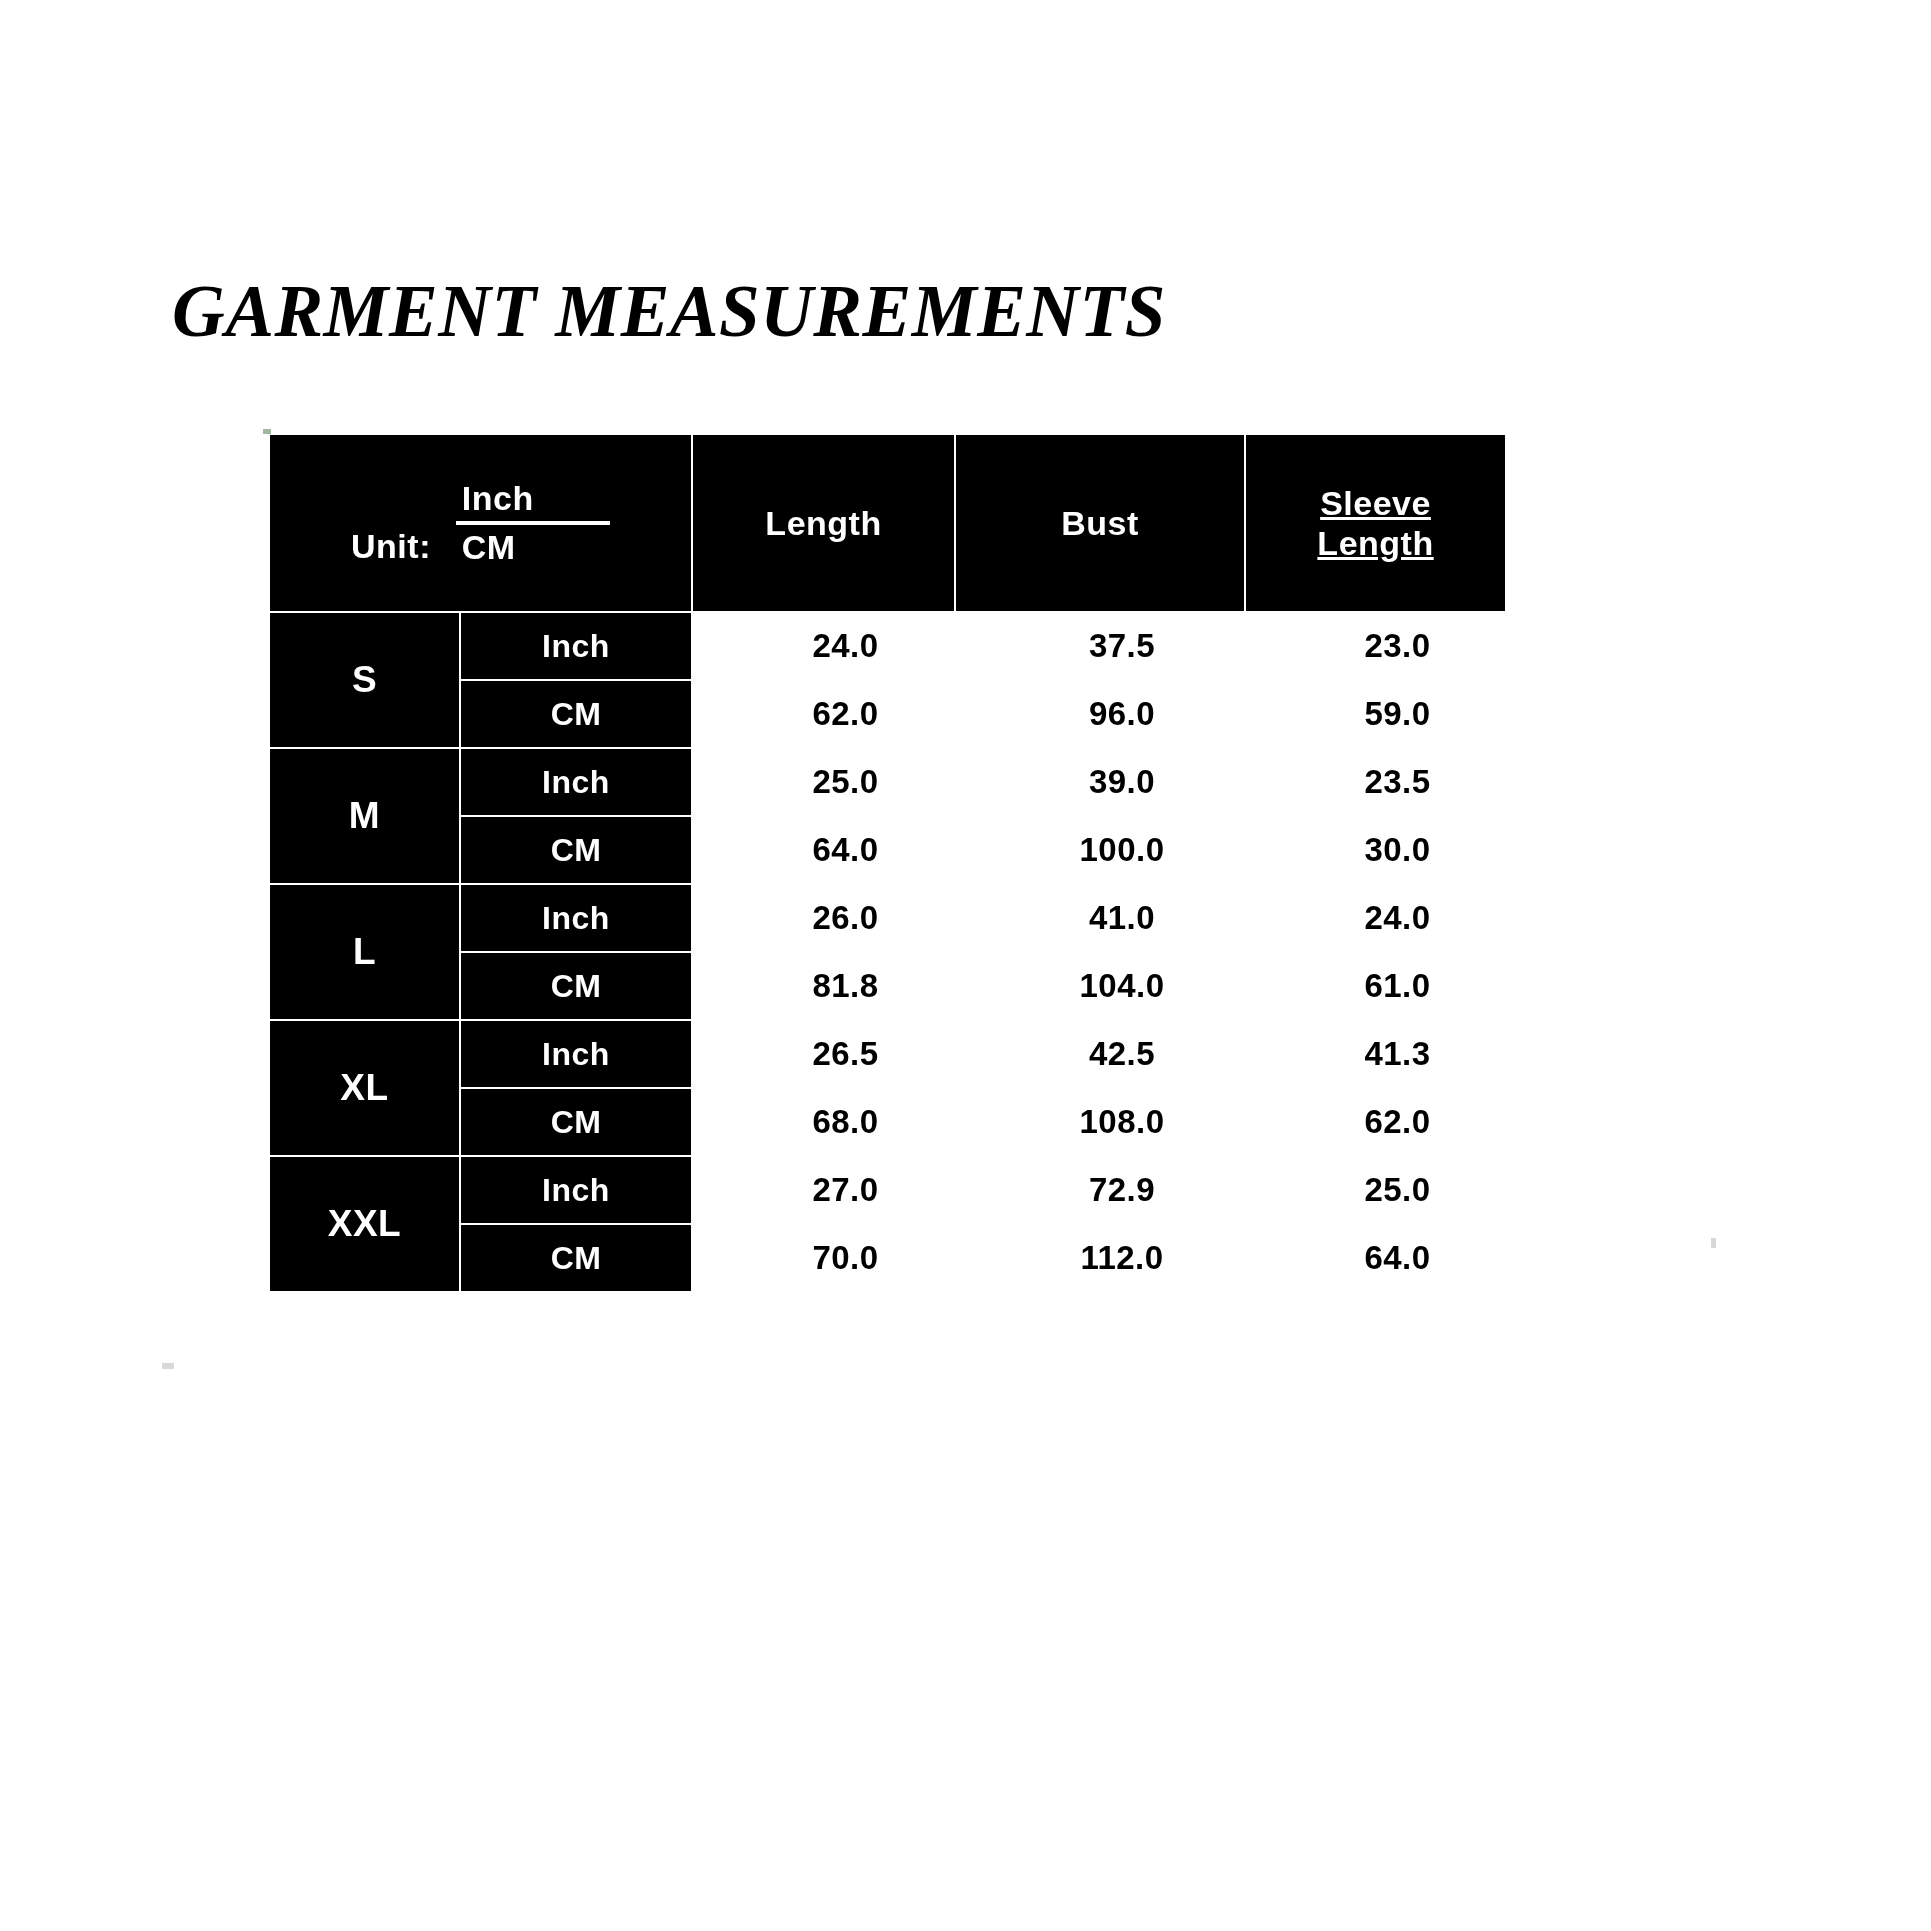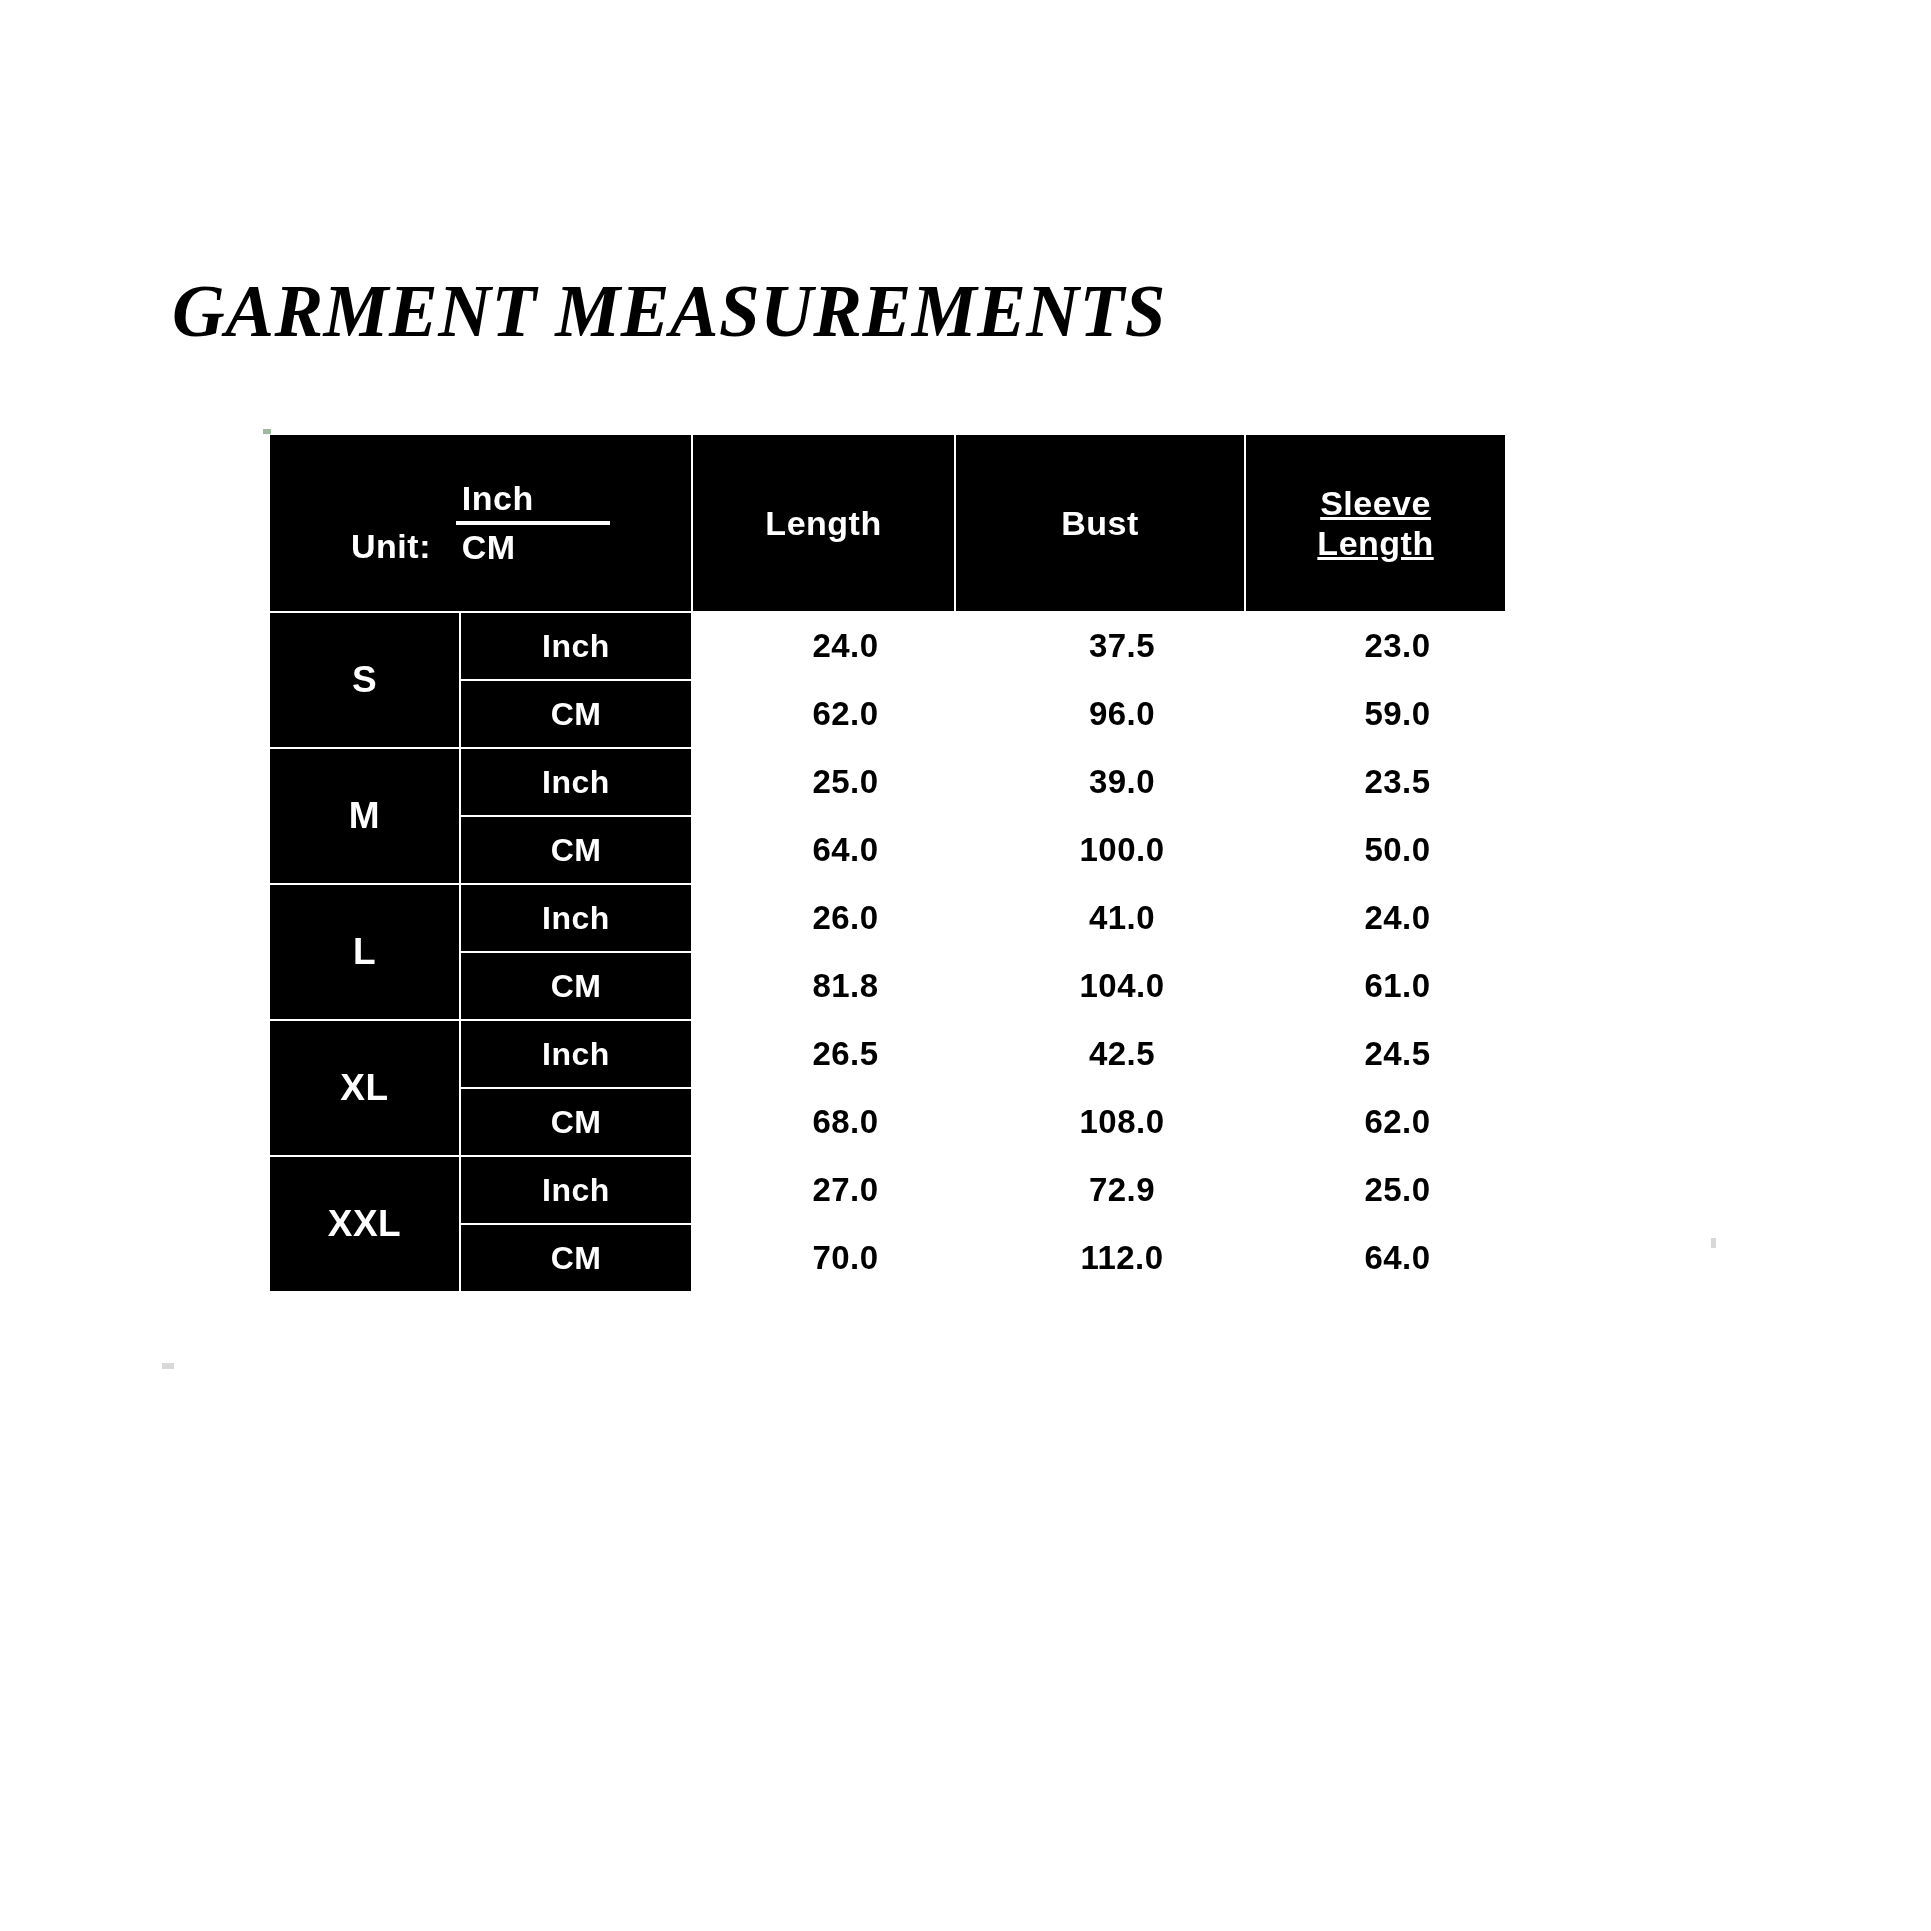--- a/index.html
+++ b/index.html
@@ -188,21 +188,21 @@
         <td class="size" rowspan="2">M</td>
         <td>Inch</td>
         <td class="val">25.0</td>
         <td class="val">39.0</td>
         <td class="val">23.5</td>
       </tr>
       <tr>
         <td>CM</td>
         <td class="val">64.0</td>
         <td class="val">100.0</td>
-        <td class="val">50.0</td>
+        <td class="val">30.0</td>
       </tr>
 
       <tr>
         <td class="size" rowspan="2">L</td>
         <td>Inch</td>
         <td class="val">26.0</td>
         <td class="val">41.0</td>
         <td class="val">24.0</td>
       </tr>
       <tr>
@@ -210,21 +210,21 @@
         <td class="val">81.8</td>
         <td class="val">104.0</td>
         <td class="val">61.0</td>
       </tr>
 
       <tr>
         <td class="size" rowspan="2">XL</td>
         <td>Inch</td>
         <td class="val">26.5</td>
         <td class="val">42.5</td>
-        <td class="val">24.5</td>
+        <td class="val">41.3</td>
       </tr>
       <tr>
         <td>CM</td>
         <td class="val">68.0</td>
         <td class="val">108.0</td>
         <td class="val">62.0</td>
       </tr>
 
       <tr>
         <td class="size" rowspan="2">XXL</td>

